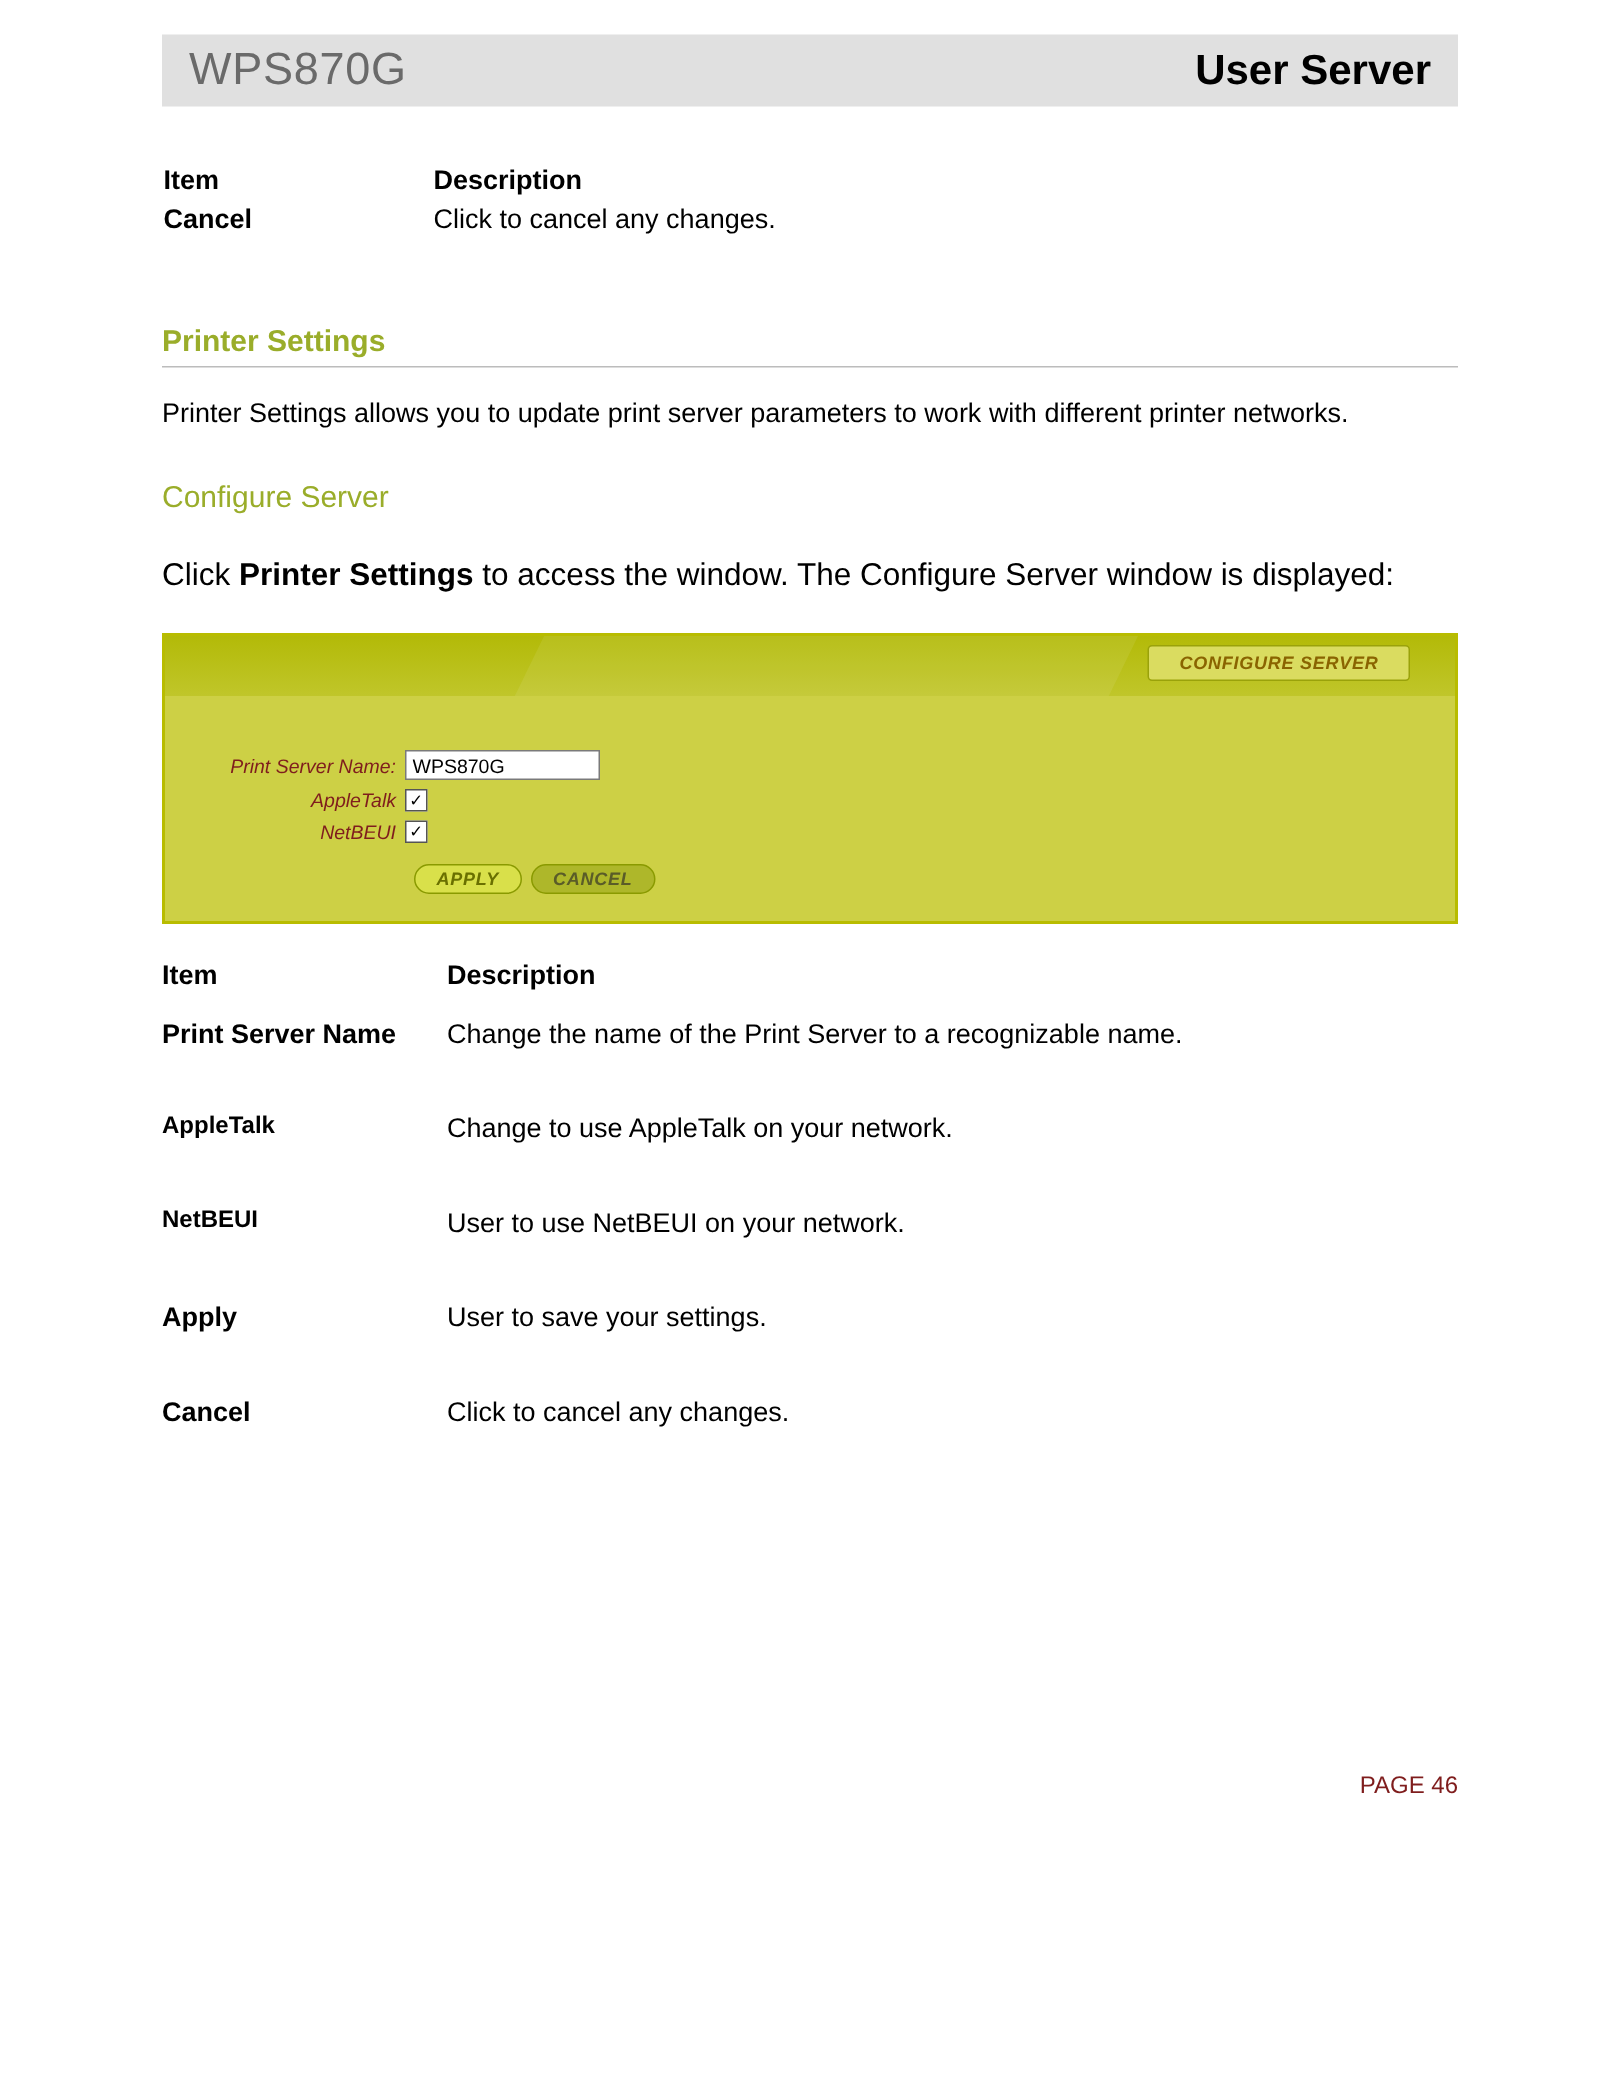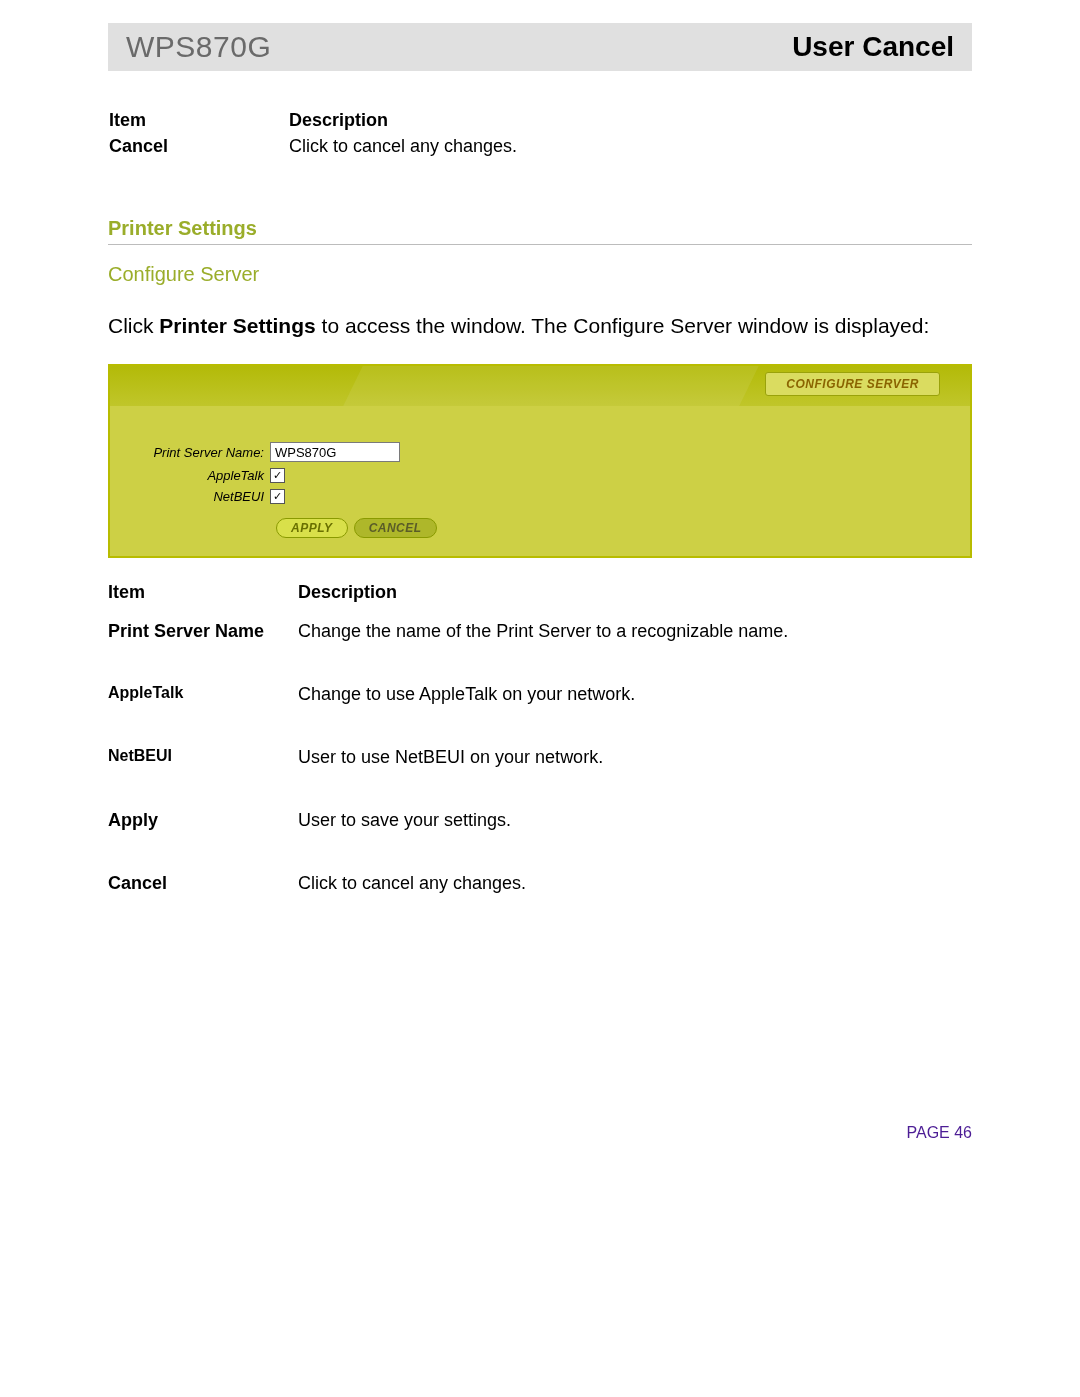--- a/index.html
+++ b/index.html
@@ -101,21 +101,21 @@
     display: flex;
     align-items: center;
     margin-bottom: 6px;
   }
   .form-label {
     width: 142px;
     text-align: right;
     padding-right: 6px;
     font-style: italic;
     font-size: 13px;
-    color: #000000;
+    color: #7f1d1d;
   }
   .form-input {
     width: 130px;
     height: 20px;
     border: 1px solid #7a7a7a;
     background: #fff;
     font-size: 13px;
     padding: 0 4px;
     font-family: Arial, sans-serif;
   }
@@ -152,49 +152,50 @@
     font-size: 18px;
     border-collapse: collapse;
   }
   .tbl2 th { text-align: left; font-weight: bold; padding: 4px 0 6px 0; }
   .tbl2 td { padding: 12px 0 30px 0; vertical-align: top; }
   .tbl2 .col-item { width: 190px; font-weight: bold; }
   .tbl2 .smaller { font-size: 16px; }
 
   .page-num {
     text-align: right;
-    color: #4c1d95;
+    color: #7f1d1d;
     font-size: 16px;
     margin-top: 200px;
   }
 </style>
 </head>
 <body>
 
 <div class="page">
 
   <div class="header-bar">
     <span class="header-left">WPS870G</span>
-    <span class="header-right">User Cancel</span>
+    <span class="header-right">User Server</span>
   </div>
 
   <table class="tbl1">
     <tbody>
         <tr>
       <th class="col-item">Item</th>
       <th>Description</th>
     </tr>
     <tr>
       <td class="col-item">Cancel</td>
       <td>Click to cancel any changes.</td>
     </tr>
   </tbody>
     </table>
 
   <div class="section-title">Printer Settings</div>
+  <div class="para">Printer Settings allows you to update print server parameters to work with different printer networks.</div>
 
   <div class="sub-title">Configure Server</div>
 
   <div class="para2">
     <span>Click </span><b>Printer Settings</b><span> to access the window. The Configure Server window is displayed:</span>
   </div>
 
   <div class="ui-shot">
     <div class="ui-top">
       <div class="tab">CONFIGURE SERVER</div>

